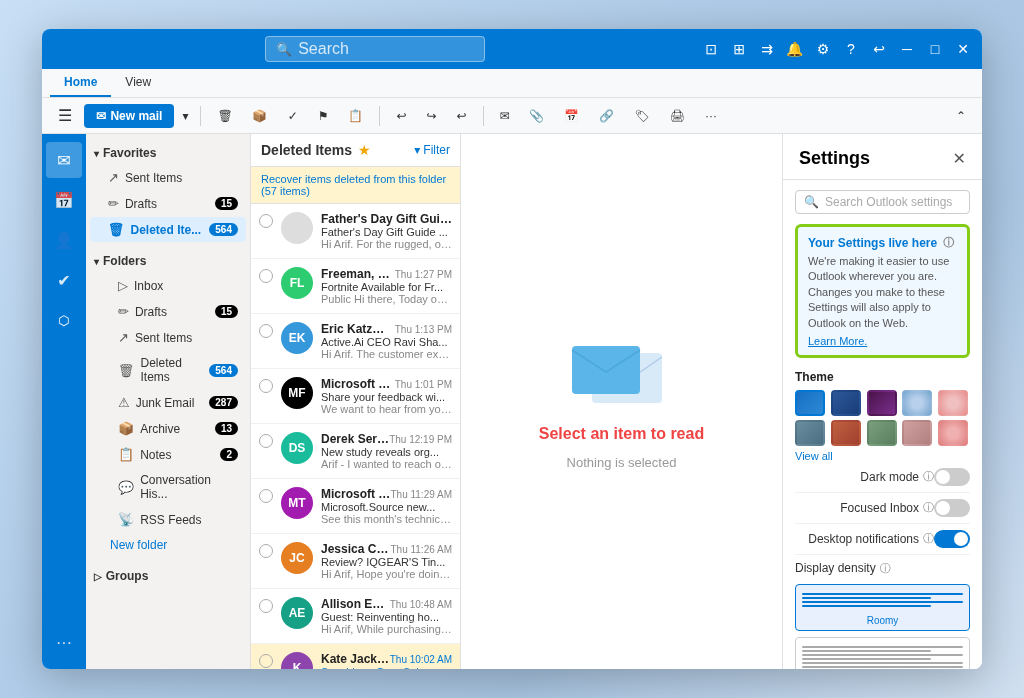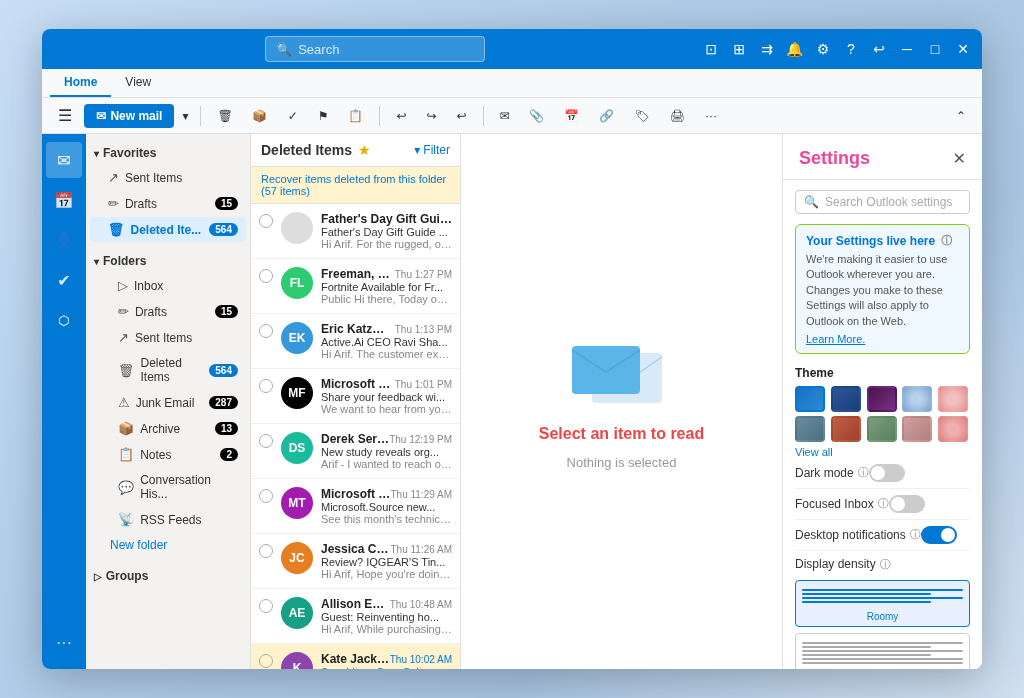--- a/index.html
+++ b/index.html
@@ -47,21 +47,21 @@
       padding: 0 10px;
       width: 220px;
       height: 26px;
       color: #fff;
     }
     .search-box input {
       background: transparent;
       border: none;
       outline: none;
       color: #fff;
-      font-size: 13px;
+      font-size: 16px;
       width: 100%;
     }
     .search-box input::placeholder { color: rgba(255,255,255,0.8); }
     .title-bar-icons {
       display: flex;
       align-items: center;
       gap: 6px;
       margin-left: auto;
     }
     .title-icon {
@@ -315,21 +315,21 @@
       flex-direction: column;
       overflow: hidden;
     }
     .settings-header {
       display: flex;
       align-items: center;
       justify-content: space-between;
       padding: 14px 16px 10px;
       border-bottom: 1px solid #e0e0e0;
     }
-    .settings-title { font-size: 18px; font-weight: 700; color: #ec4899; }
+    .settings-title { font-size: 18px; font-weight: 700; color: #000000; }
     .settings-close { cursor: pointer; color: #555; font-size: 16px; }
     .settings-search {
       margin: 10px 12px;
       display: flex;
       align-items: center;
       border: 1px solid #ccc;
       border-radius: 4px;
       padding: 4px 8px;
       gap: 6px;
     }
@@ -344,21 +344,21 @@
     .settings-body {
       flex: 1;
       overflow-y: auto;
       padding: 0 12px 12px;
     }
     .settings-live-section {
       background: #f0f8ff;
       border-radius: 6px;
       padding: 8px 10px;
       margin-bottom: 12px;
-      border: 1px solid #84cc16;
+      border: 3px solid #84cc16;
     }
     .settings-live-title {
       display: flex;
       align-items: center;
       gap: 6px;
       font-size: 12px;
       font-weight: 700;
       color: #0078d4;
       margin-bottom: 4px;
     }
@@ -376,21 +376,21 @@
       height: 26px;
       border-radius: 4px;
       cursor: pointer;
       border: 2px solid transparent;
     }
     .theme-swatch.active { border-color: #0078d4; }
     .view-all-link { font-size: 11px; color: #0078d4; cursor: pointer; text-decoration: none; display: block; margin-top: 2px; }
     .settings-row {
       display: flex;
       align-items: center;
-      justify-content: flex-start;
+      justify-content: flex-end;
       padding: 6px 0;
       border-bottom: 1px solid #f0f0f0;
     }
     .settings-row-label { font-size: 12px; color: #333; display: flex; align-items: center; gap: 4px; }
     .toggle {
       width: 36px;
       height: 18px;
       border-radius: 10px;
       background: #ccc;
       position: relative;

